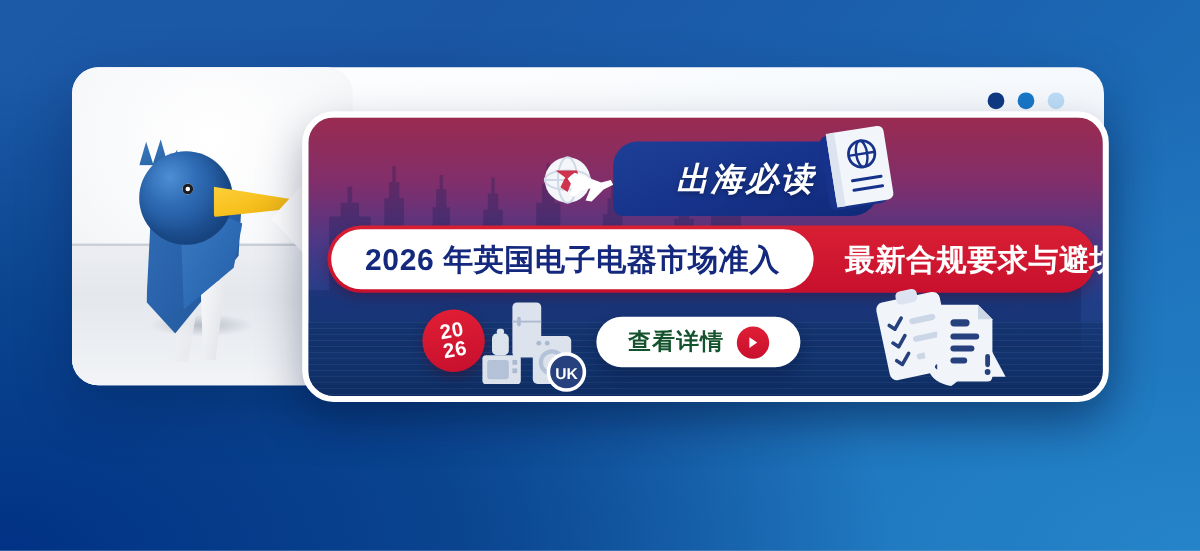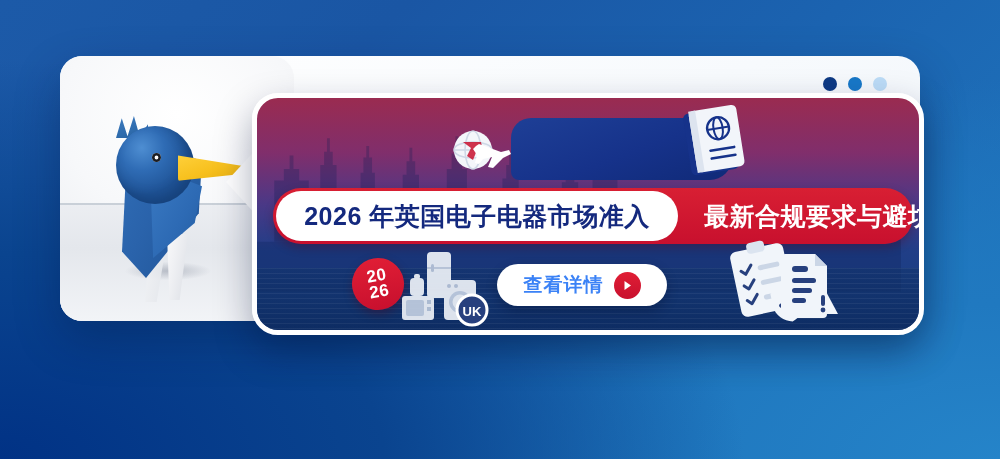--- a/index.html
+++ b/index.html
@@ -175,21 +175,21 @@
   }
 
   
   #cta{
     position:absolute;left:240px;top:166px;width:170px;height:42px;
     background:#ffffff;border-radius:21px;
     display:flex;align-items:center;justify-content:center;gap:10px;
     box-shadow:0 5px 12px rgba(0,12,44,.3);
     cursor:pointer;
   }
-  #cta-label{color:#3b82f6;font-size:19px;font-weight:bold;letter-spacing:1px;}
+  #cta-label{color:#14532d;font-size:19px;font-weight:bold;letter-spacing:1px;}
   #cta-arrow{
     width:27px;height:27px;border-radius:50%;
     background:linear-gradient(180deg,#e01e35,#c8102e);
     display:flex;align-items:center;justify-content:center;
   }
   #cta-arrow svg{display:block;}
 
   
   #year-badge{
     position:absolute;left:95px;top:160px;width:52px;height:52px;border-radius:50%;
@@ -295,20 +295,21 @@
         <circle cx="24" cy="26" r="19" fill="#f4f6fa"></circle>
         <g stroke="#cfd8e6" stroke-width="1.6" fill="none">
           <ellipse cx="24" cy="26" rx="19" ry="8"></ellipse>
           <ellipse cx="24" cy="26" rx="8" ry="19"></ellipse>
           <line x1="5" y1="26" x2="43" y2="26"></line>
         </g>
         <path d="M14 18 l8 6 -4 8 6 4 4 -10 6 2 -2 -10z" fill="#c8102e" opacity=".85"></path>
         <path d="M30 20 l22 8 8 -2 2 4 -8 4 -10 10 -5 -1 4 -10 -9 2 -4 5 -4 -1 2 -8 -4 -6 3 -3z" fill="#ffffff"></path>
       </svg>
 
+      <div id="eyebrow-text">出海必读</div>
 
       <svg id="passport" viewBox="0 0 66 70">
         <rect x="6" y="4" width="48" height="62" rx="5" fill="#16328a"></rect>
         <rect x="12" y="2" width="48" height="62" rx="5" fill="#f2f5fa"></rect>
         <rect x="12" y="2" width="7" height="62" fill="#dde4ef"></rect>
         <circle cx="39" cy="23" r="11" fill="none" stroke="#16328a" stroke-width="2.3"></circle>
         <g stroke="#16328a" stroke-width="2" fill="none">
           <ellipse cx="39" cy="23" rx="4.6" ry="11"></ellipse>
           <line x1="28" y1="23" x2="50" y2="23"></line>
         </g>

